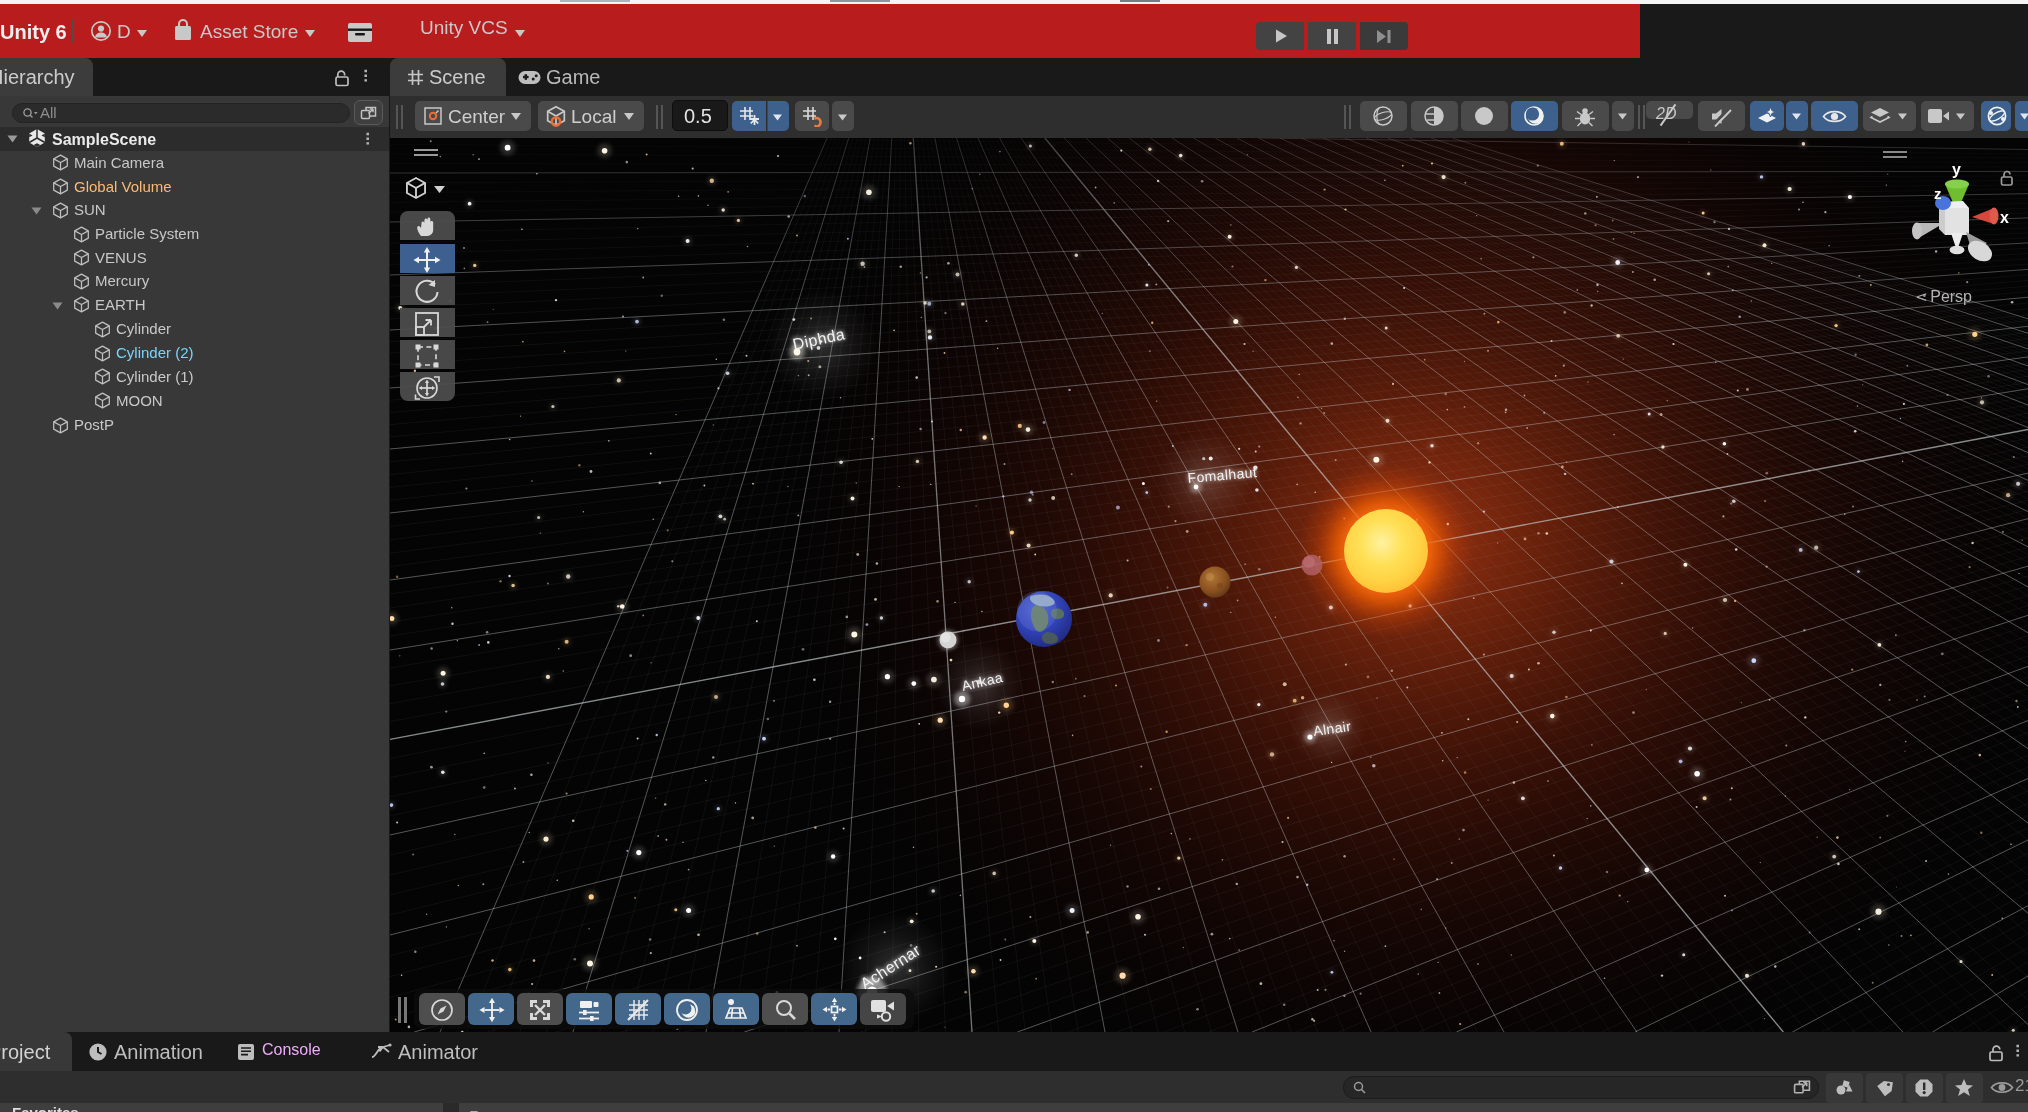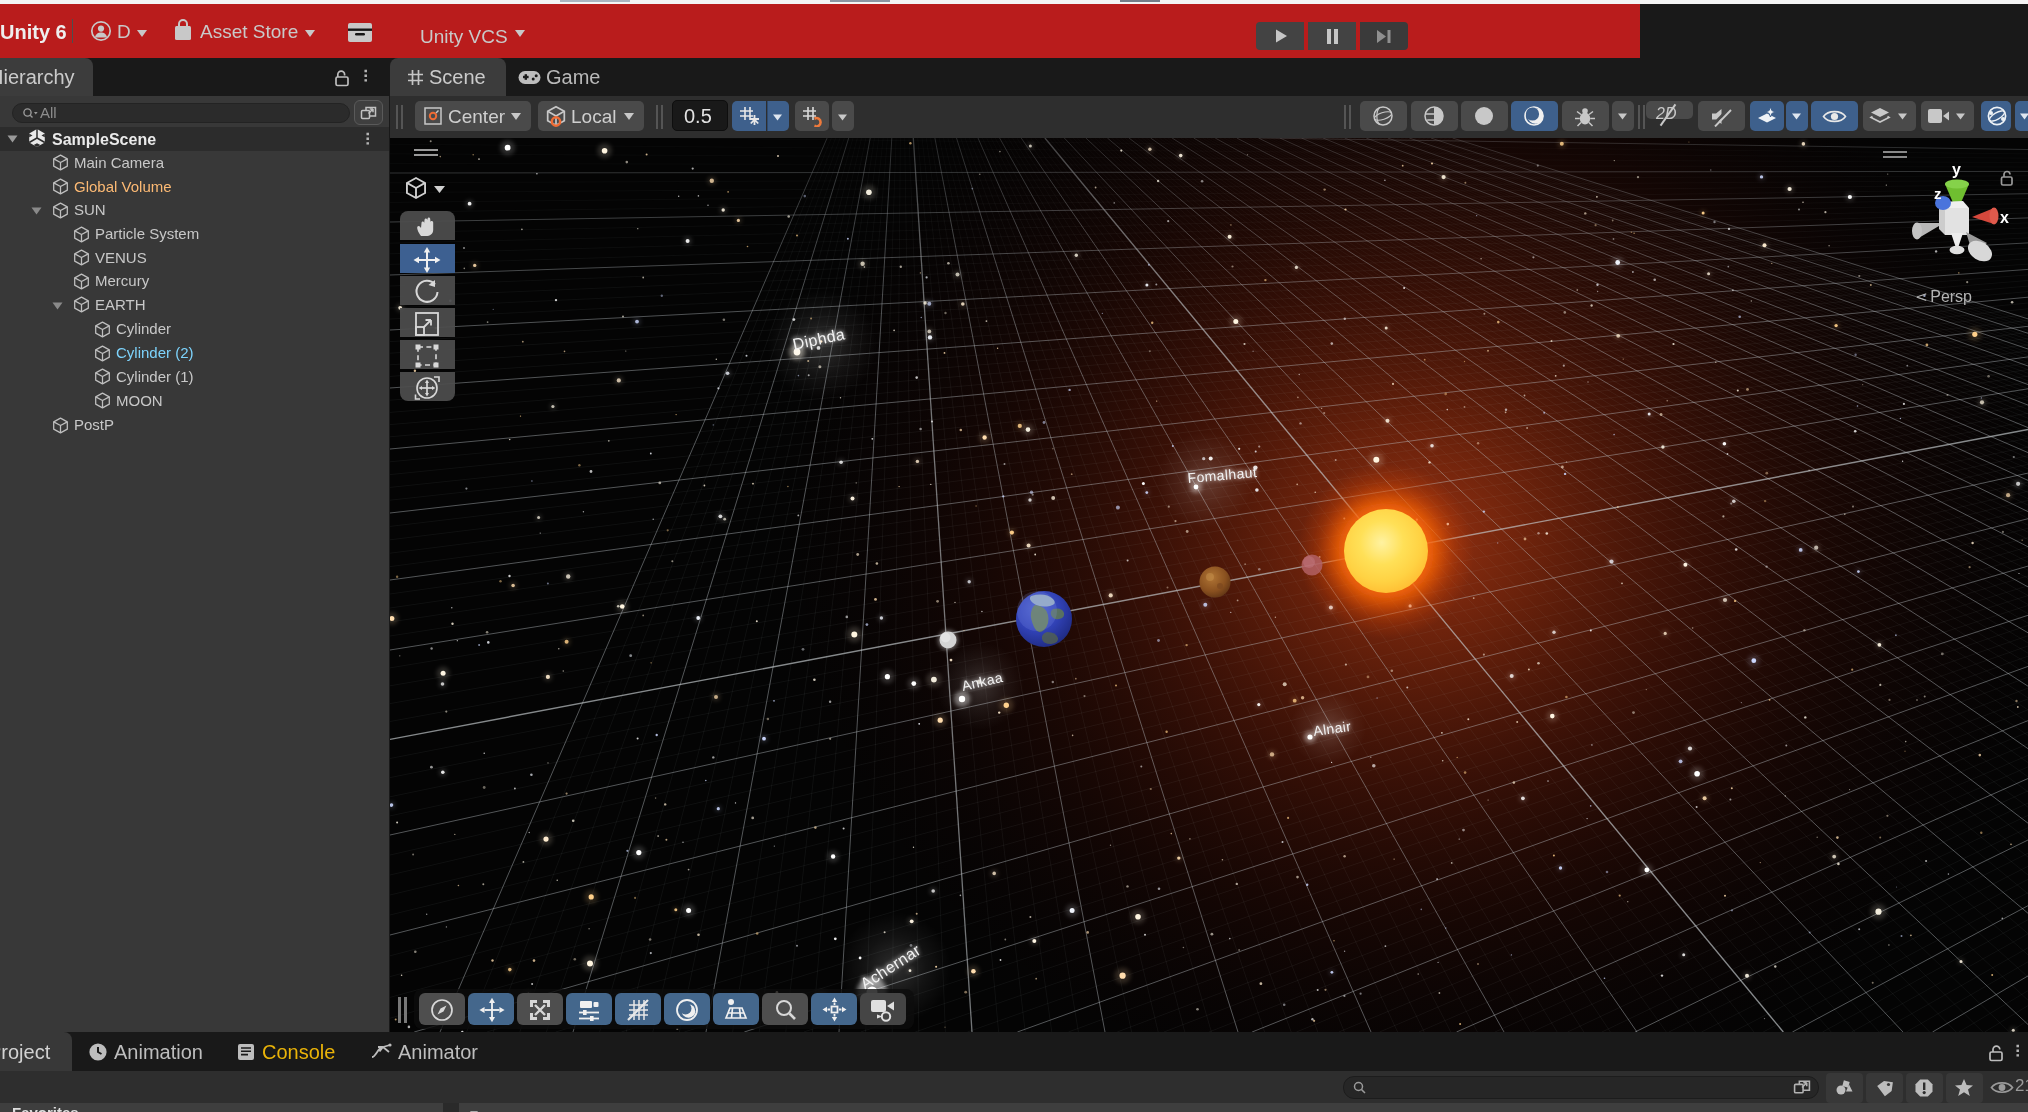--- a/index.html
+++ b/index.html
@@ -31,21 +31,21 @@
  </svg>
  <div class="abs tx" style="left:200px;top:17px;">Asset Store</div>
  <svg class="abs" style="left:303px;top:24px;" width="14" height="10">
         <path d="M2 2 L12 2 L7 9 Z" fill="#c8c8c8"></path>
       </svg>
  <svg class="abs" style="left:347px;top:18px;" width="26" height="22" viewBox="0 0 26 22">
    <rect x="1" y="1" width="24" height="19" rx="2" fill="#c8c8c8"></rect>
    <rect x="1" y="6.5" width="24" height="2.4" fill="#161616"></rect>
    <rect x="8" y="11" width="10" height="2.6" rx="1.3" fill="#161616"></rect>
  </svg>
- <div class="abs tx" style="left:420px;top:22px;">Unity VCS</div>
+ <div class="abs tx" style="left:420px;top:13px;">Unity VCS</div>
  <svg class="abs" style="left:513px;top:24px;" width="14" height="10">
         <path d="M2 2 L12 2 L7 9 Z" fill="#c8c8c8"></path>
       </svg>
  <div class="abs" style="left:1256px;top:18px;width:48px;height:28px;background:#434343;border-radius:4px 0 0 4px;">
    <svg class="abs" style="left:17px;top:6px;" width="16" height="16">
           <path d="M3 1.5 L14 8 L3 14.5 Z" fill="#c6c6c6"></path>
         </svg>
  </div>
  <div class="abs" style="left:1308px;top:18px;width:48px;height:28px;background:#434343;">
    <svg class="abs" style="left:17px;top:6.5px;" width="15" height="15">
@@ -1672,21 +1672,21 @@
 <div class="abs" style="left:-12px;top:9px;color:#d2d2d2;font-size:20px;">Project</div>
 <svg class="abs" style="left:88px;top:10px;" width="20" height="20">
         <circle cx="10" cy="10" r="8.6" fill="#bdbdbd"></circle>
         <path d="M10 5 V10 L13.5 12" stroke="#191919" stroke-width="2" fill="none"></path>
       </svg>
 <div class="abs" style="left:114px;top:9px;color:#bdbdbd;font-size:20px;">Animation</div>
 <svg class="abs" style="left:236px;top:10px;" width="20" height="20" viewBox="0 0 20 20">
         <rect x="2" y="2" width="16" height="16" rx="2" fill="#bdbdbd"></rect>
         <path d="M5 6 H15 M5 9.3 H15 M5 12.6 H12" stroke="#191919" stroke-width="1.6"></path>
       </svg>
-<div class="abs" style="left:262px;top:9px;color:#eab308;font-size:20px;">Console</div>
+<div class="abs" style="left:262px;top:9px;color:#f0abfc;font-size:16px;">Console</div>
 <svg class="abs" style="left:370px;top:11px;" width="22" height="18" viewBox="0 0 22 18">
         <path d="M2 14 C6 14 8 4 13 4 M13 4 H8 M13 4 L9.5 8.5 M13 4 L20 2 M13 4 L19 9" stroke="#bdbdbd" stroke-width="1.8" fill="none"></path>
         <circle cx="20" cy="2" r="1.6" fill="#bdbdbd"></circle>
       </svg>
 <div class="abs" style="left:398px;top:9px;color:#bdbdbd;font-size:20px;">Animator</div>
 <svg class="abs" style="left:1986px;top:11px;" width="20" height="20" viewBox="0 0 20 20">
         <rect x="4" y="9" width="12" height="8.5" rx="1.5" fill="none" stroke="#bdbdbd" stroke-width="1.7"></rect>
         <path d="M7 9 V6.5 a3.4 3.4 0 0 1 6.8 0" fill="none" stroke="#bdbdbd" stroke-width="1.7"></path>
       </svg>
 <div class="abs dots" style="left:2014px;top:10px;"></div>

